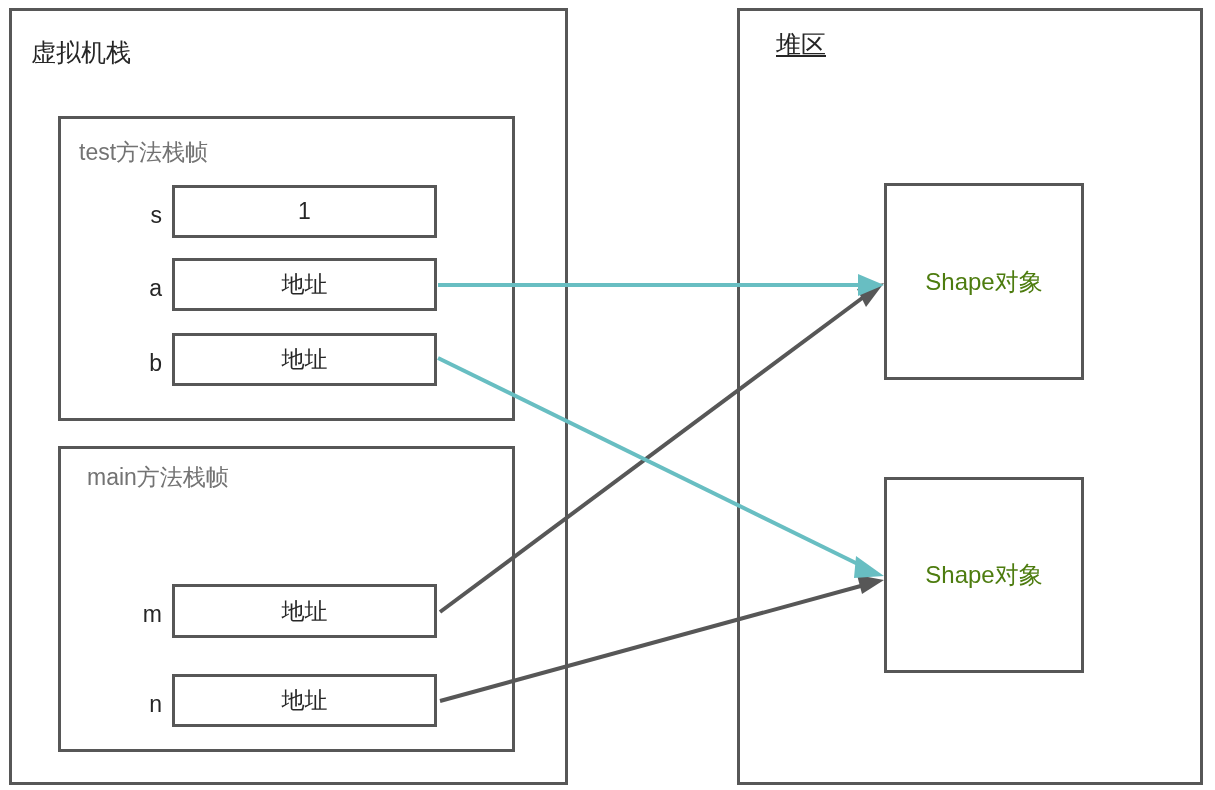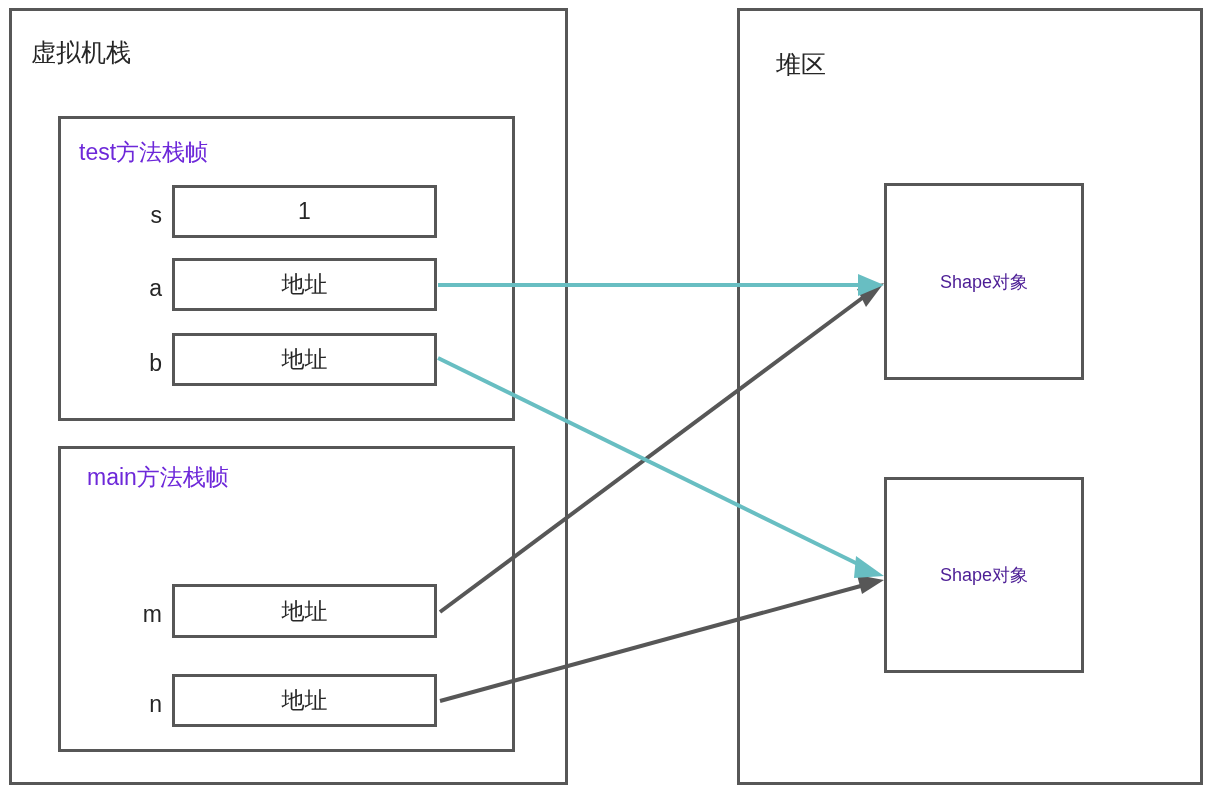--- a/index.html
+++ b/index.html
@@ -36,21 +36,21 @@
   .frame {
     position: absolute;
     border: 3px solid #575757;
     background: transparent;
     box-sizing: border-box;
   }
   .frame-label {
     position: absolute;
     font-size: 23px;
     line-height: 1;
-    color: #6d28d9;
+    color: #737373;
     white-space: nowrap;
   }
   .slot-label {
     position: absolute;
     font-size: 23px;
     line-height: 1;
     color: #262626;
     white-space: nowrap;
     text-align: right;
   }
@@ -72,23 +72,23 @@
   .heap-object {
     position: absolute;
     border: 3px solid #575757;
     background: #ffffff;
     box-sizing: border-box;
     display: flex;
     align-items: center;
     justify-content: center;
   }
   .heap-object span {
-    font-size: 18px;
+    font-size: 24px;
     line-height: 1;
-    color: #4c1d95;
+    color: #4d7c0f;
     white-space: nowrap;
   }
   #arrow-layer {
     position: absolute;
     left: 0;
     top: 0;
     width: 1215px;
     height: 790px;
     pointer-events: none;
   }
@@ -126,21 +126,21 @@
   <div class="slot-box" style="left:172px; top:584px; width:265px; height:54px;">
     <span>地址</span>
   </div>
 
   <div class="slot-label" style="left:134px; top:693px; width:28px;">n</div>
   <div class="slot-box" style="left:172px; top:674px; width:265px; height:53px;">
     <span>地址</span>
   </div>
 
   <div class="region" style="left:737px; top:8px; width:466px; height:777px;"></div>
-  <div class="region-label" style="left:776px; top:52px;">堆区</div>
+  <div class="region-label" style="left:776px; top:32px;text-decoration:underline;">堆区</div>
 
   <div class="heap-object" style="left:884px; top:183px; width:200px; height:197px;">
     <span>Shape对象</span>
   </div>
 
   <div class="heap-object" style="left:884px; top:477px; width:200px; height:196px;">
     <span>Shape对象</span>
   </div>
 
   <svg id="arrow-layer" viewBox="0 0 1215 790" width="1215" height="790">

